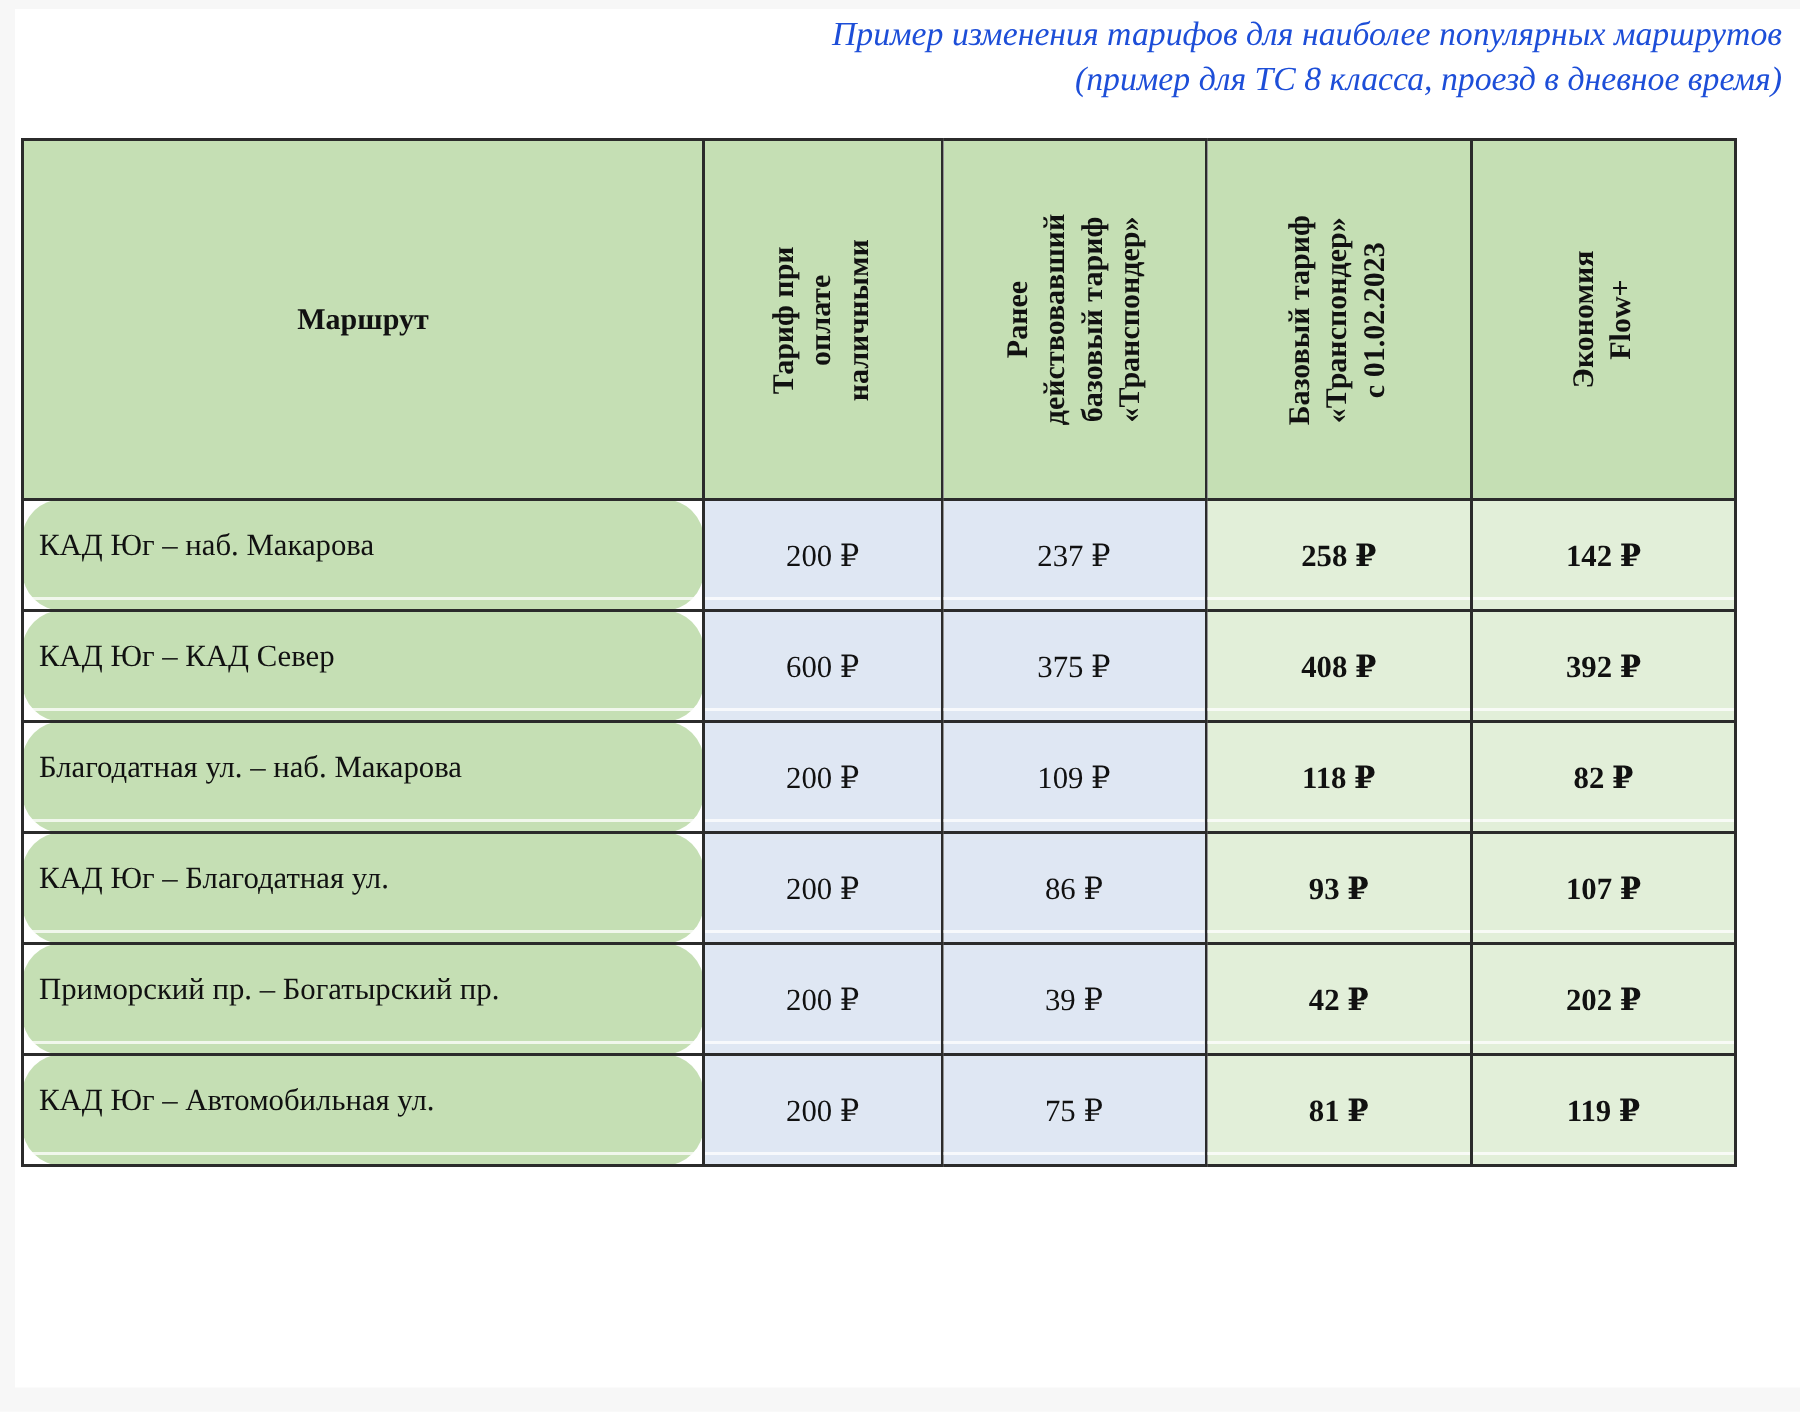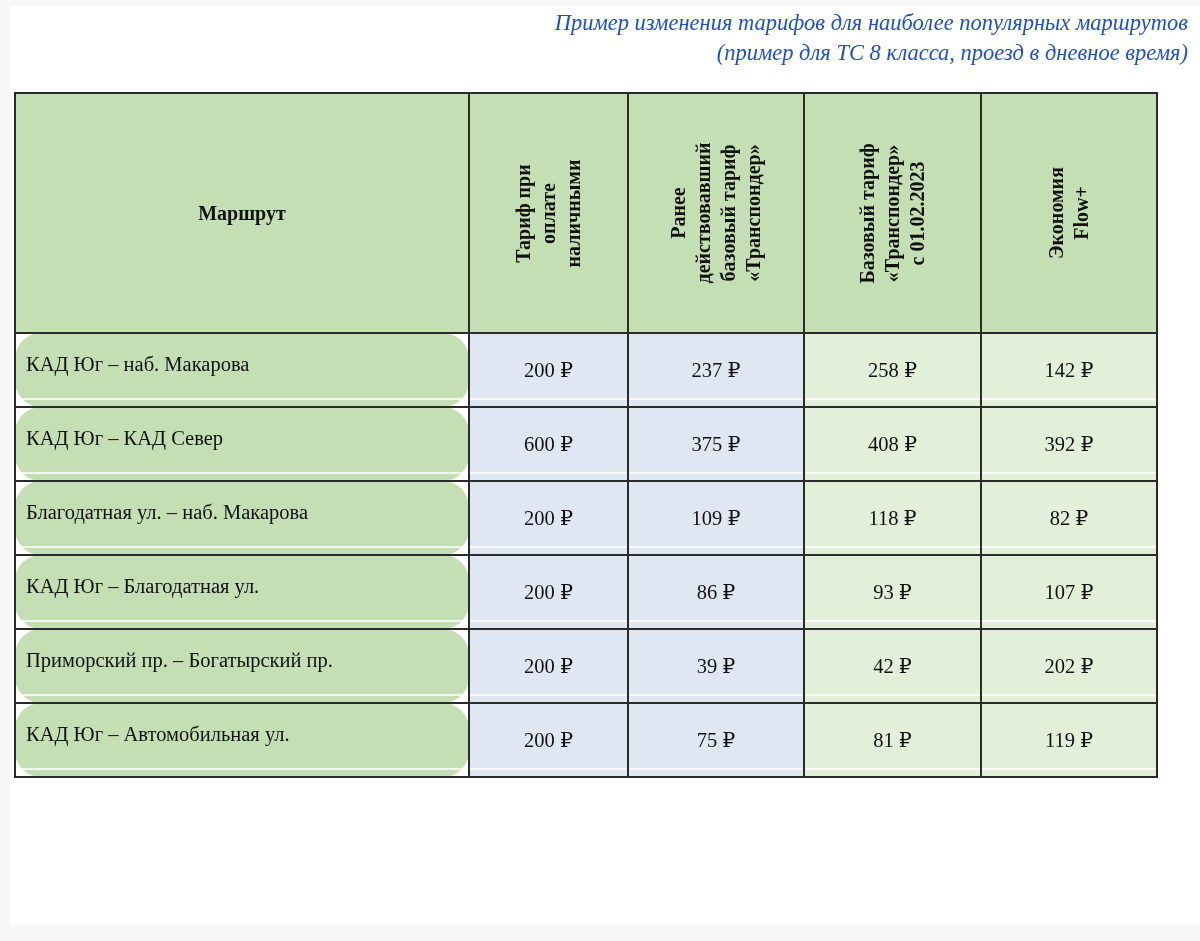--- a/index.html
+++ b/index.html
@@ -85,21 +85,21 @@
       padding-bottom: 12px !important;
       border-radius: 26px;
     }
     td.blue {
       background: #dfe7f3;
       text-align: center;
     }
     td.lightgreen {
       background: #e2efd9;
       text-align: center;
-      font-weight: normal;
+      font-weight: bold;
     }
   </style>
 </head>
 <body>
 
 <div class="panel"></div>
 
 <div class="caption">
   <div>Пример изменения тарифов для наиболее популярных маршрутов</div>
   <div>(пример для ТС 8 класса, проезд в дневное время)</div>

